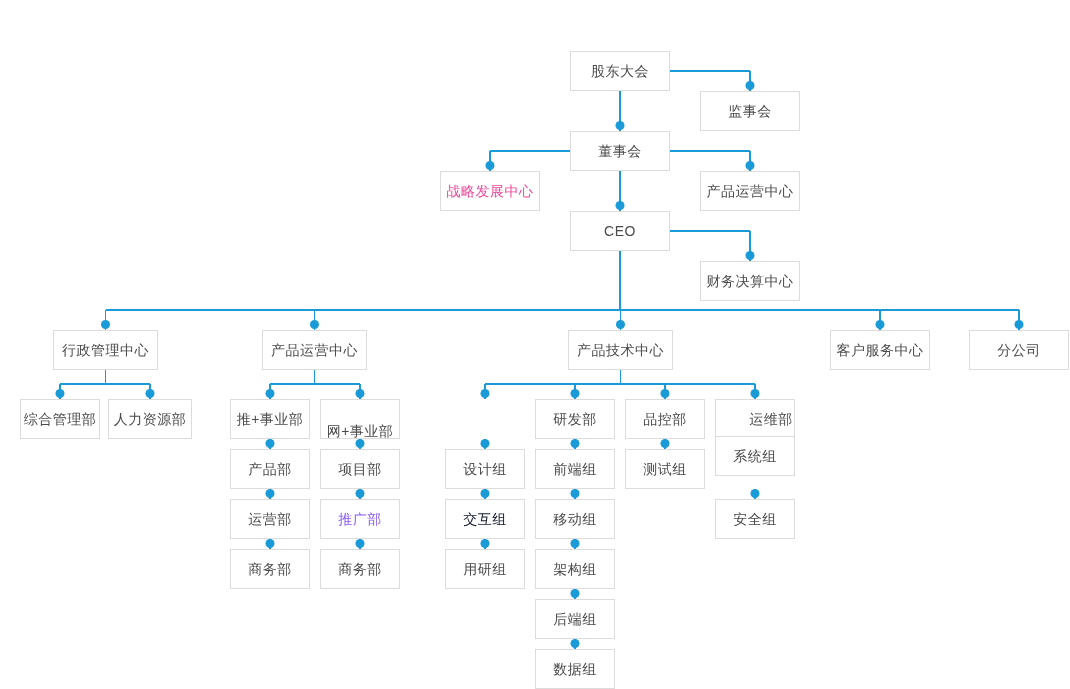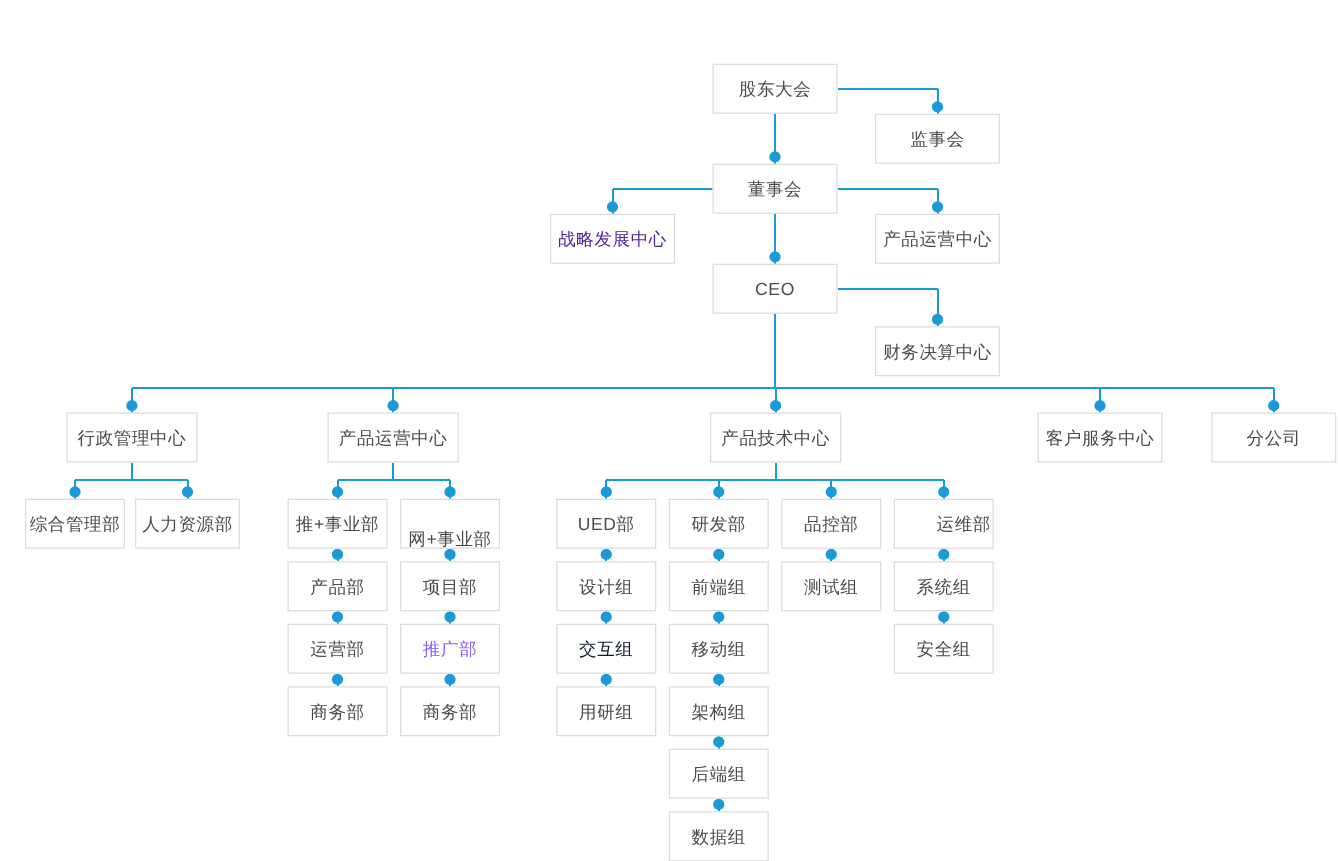--- a/index.html
+++ b/index.html
@@ -143,21 +143,21 @@
 
 <div class="node-box" style="left: 570px; top: 51px; width: 100px; height: 40px; border-color: rgb(220, 220, 220); background: rgb(255, 255, 255); color: rgb(74, 74, 74);">
       <span class="node-label">股东大会</span>
     </div>
     <div class="node-box" style="left: 700px; top: 91px; width: 100px; height: 40px; border-color: rgb(220, 220, 220); background: rgb(255, 255, 255); color: rgb(74, 74, 74);">
       <span class="node-label">监事会</span>
     </div>
     <div class="node-box" style="left: 570px; top: 131px; width: 100px; height: 40px; border-color: rgb(220, 220, 220); background: rgb(255, 255, 255); color: rgb(74, 74, 74);">
       <span class="node-label">董事会</span>
     </div>
-    <div class="node-box" style="left: 440px; top: 171px; width: 100px; height: 40px; border-color: rgb(220, 220, 220); background: rgb(255, 255, 255); color: #4c1d95;">
+    <div class="node-box" style="left: 440px; top: 171px; width: 100px; height: 40px; border-color: rgb(220, 220, 220); background: rgb(255, 255, 255); color: #ec4899;">
       <span class="node-label">战略发展中心</span>
     </div>
     <div class="node-box" style="left: 700px; top: 171px; width: 100px; height: 40px; border-color: rgb(220, 220, 220); background: rgb(255, 255, 255); color: rgb(74, 74, 74);">
       <span class="node-label">产品运营中心</span>
     </div>
     <div class="node-box" style="left: 570px; top: 211px; width: 100px; height: 40px; border-color: rgb(220, 220, 220); background: rgb(255, 255, 255); color: rgb(74, 74, 74);">
       <span class="node-label">CEO</span>
     </div>
     <div class="node-box" style="left: 700px; top: 261px; width: 100px; height: 40px; border-color: rgb(220, 220, 220); background: rgb(255, 255, 255); color: rgb(74, 74, 74);">
       <span class="node-label">财务决算中心</span>
@@ -200,23 +200,20 @@
     </div>
     <div class="node-box" style="left: 320px; top: 449px; width: 80px; height: 40px; border-color: rgb(220, 220, 220); background: rgb(255, 255, 255); color: rgb(74, 74, 74);">
       <span class="node-label">项目部</span>
     </div>
     <div class="node-box" style="left: 320px; top: 499px; width: 80px; height: 40px; border-color: rgb(220, 220, 220); background: rgb(255, 255, 255); color: #8b5cf6;">
       <span class="node-label">推广部</span>
     </div>
     <div class="node-box" style="left: 320px; top: 549px; width: 80px; height: 40px; border-color: rgb(220, 220, 220); background: rgb(255, 255, 255); color: rgb(74, 74, 74);">
       <span class="node-label">商务部</span>
     </div>
-    <div class="node-box" style="left: 445px; top: 399px; width: 80px; height: 40px; border-color: rgb(220, 220, 220); background: rgb(255, 255, 255); color: rgb(74, 74, 74);">
-      <span class="node-label">UED部</span>
-    </div>
     <div class="node-box" style="left: 445px; top: 449px; width: 80px; height: 40px; border-color: rgb(220, 220, 220); background: rgb(255, 255, 255); color: rgb(74, 74, 74);">
       <span class="node-label">设计组</span>
     </div>
     <div class="node-box" style="left: 445px; top: 499px; width: 80px; height: 40px; border-color: rgb(220, 220, 220); background: rgb(255, 255, 255); color: #0f172a;">
       <span class="node-label">交互组</span>
     </div>
     <div class="node-box" style="left: 445px; top: 549px; width: 80px; height: 40px; border-color: rgb(220, 220, 220); background: rgb(255, 255, 255); color: rgb(74, 74, 74);">
       <span class="node-label">用研组</span>
     </div>
     <div class="node-box" style="left: 535px; top: 399px; width: 80px; height: 40px; border-color: rgb(220, 220, 220); background: rgb(255, 255, 255); color: rgb(74, 74, 74);">
@@ -239,19 +236,19 @@
     </div>
     <div class="node-box" style="left: 625px; top: 399px; width: 80px; height: 40px; border-color: rgb(220, 220, 220); background: rgb(255, 255, 255); color: rgb(74, 74, 74);">
       <span class="node-label">品控部</span>
     </div>
     <div class="node-box" style="left: 625px; top: 449px; width: 80px; height: 40px; border-color: rgb(220, 220, 220); background: rgb(255, 255, 255); color: rgb(74, 74, 74);">
       <span class="node-label">测试组</span>
     </div>
     <div class="node-box" style="left: 715px; top: 399px; width: 80px; height: 40px; border-color: rgb(220, 220, 220); background: rgb(255, 255, 255); color: rgb(74, 74, 74); padding-left: 32px;">
       <span class="node-label">运维部</span>
     </div>
-    <div class="node-box" style="left: 715px; top: 449px; width: 80px; height: 40px; border-color: rgb(220, 220, 220); background: rgb(255, 255, 255); color: rgb(74, 74, 74);">
+    <div class="node-box" style="left: 715px; top: 436px; width: 80px; height: 40px; border-color: rgb(220, 220, 220); background: rgb(255, 255, 255); color: rgb(74, 74, 74);">
       <span class="node-label">系统组</span>
     </div>
     <div class="node-box" style="left: 715px; top: 499px; width: 80px; height: 40px; border-color: rgb(220, 220, 220); background: rgb(255, 255, 255); color: rgb(74, 74, 74);">
       <span class="node-label">安全组</span>
     </div>
   </div>
 
 </body></html>

